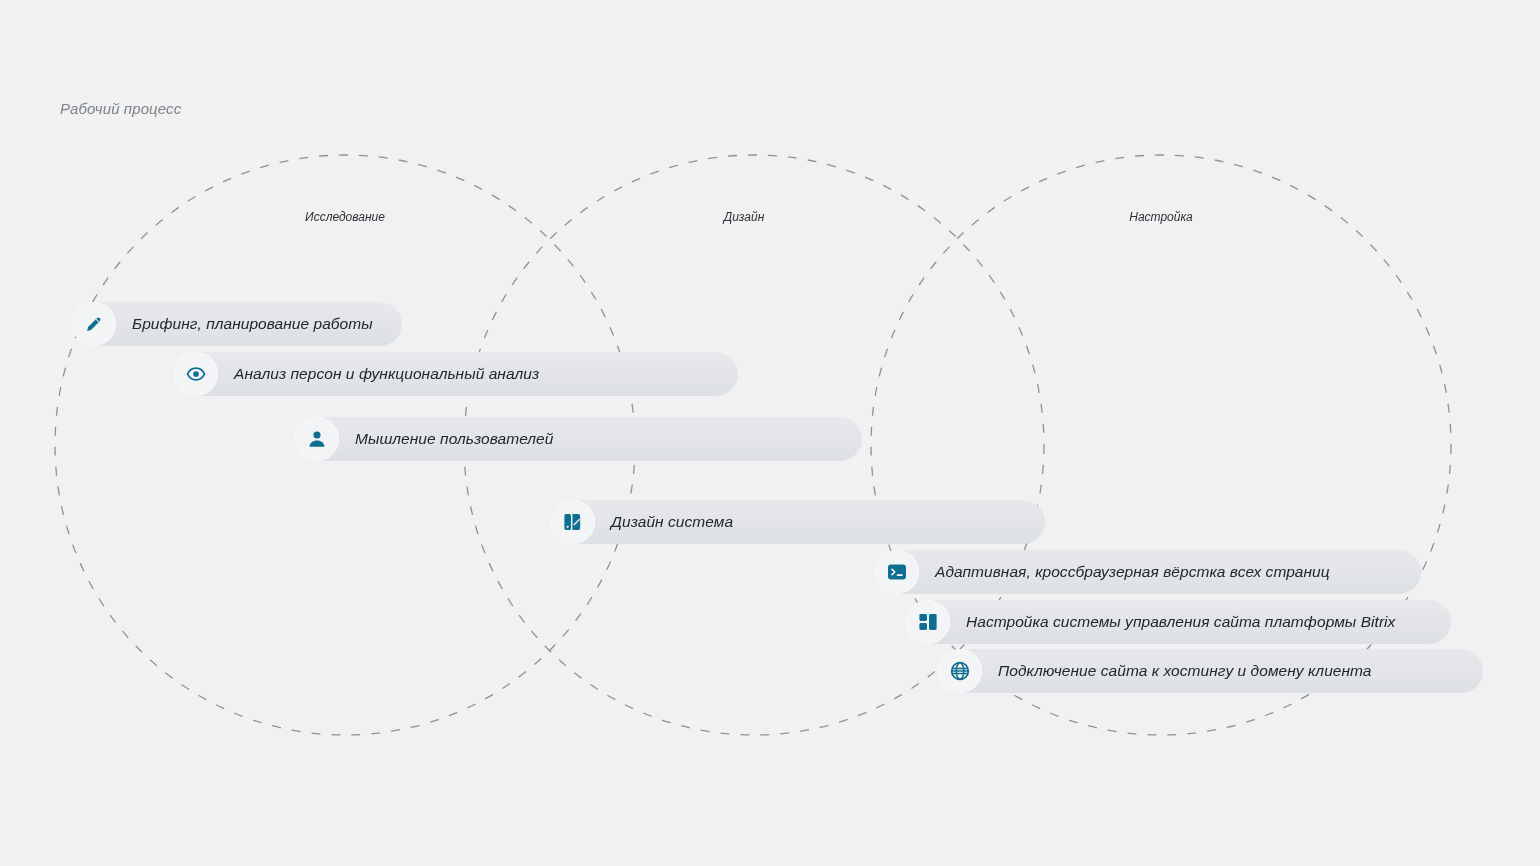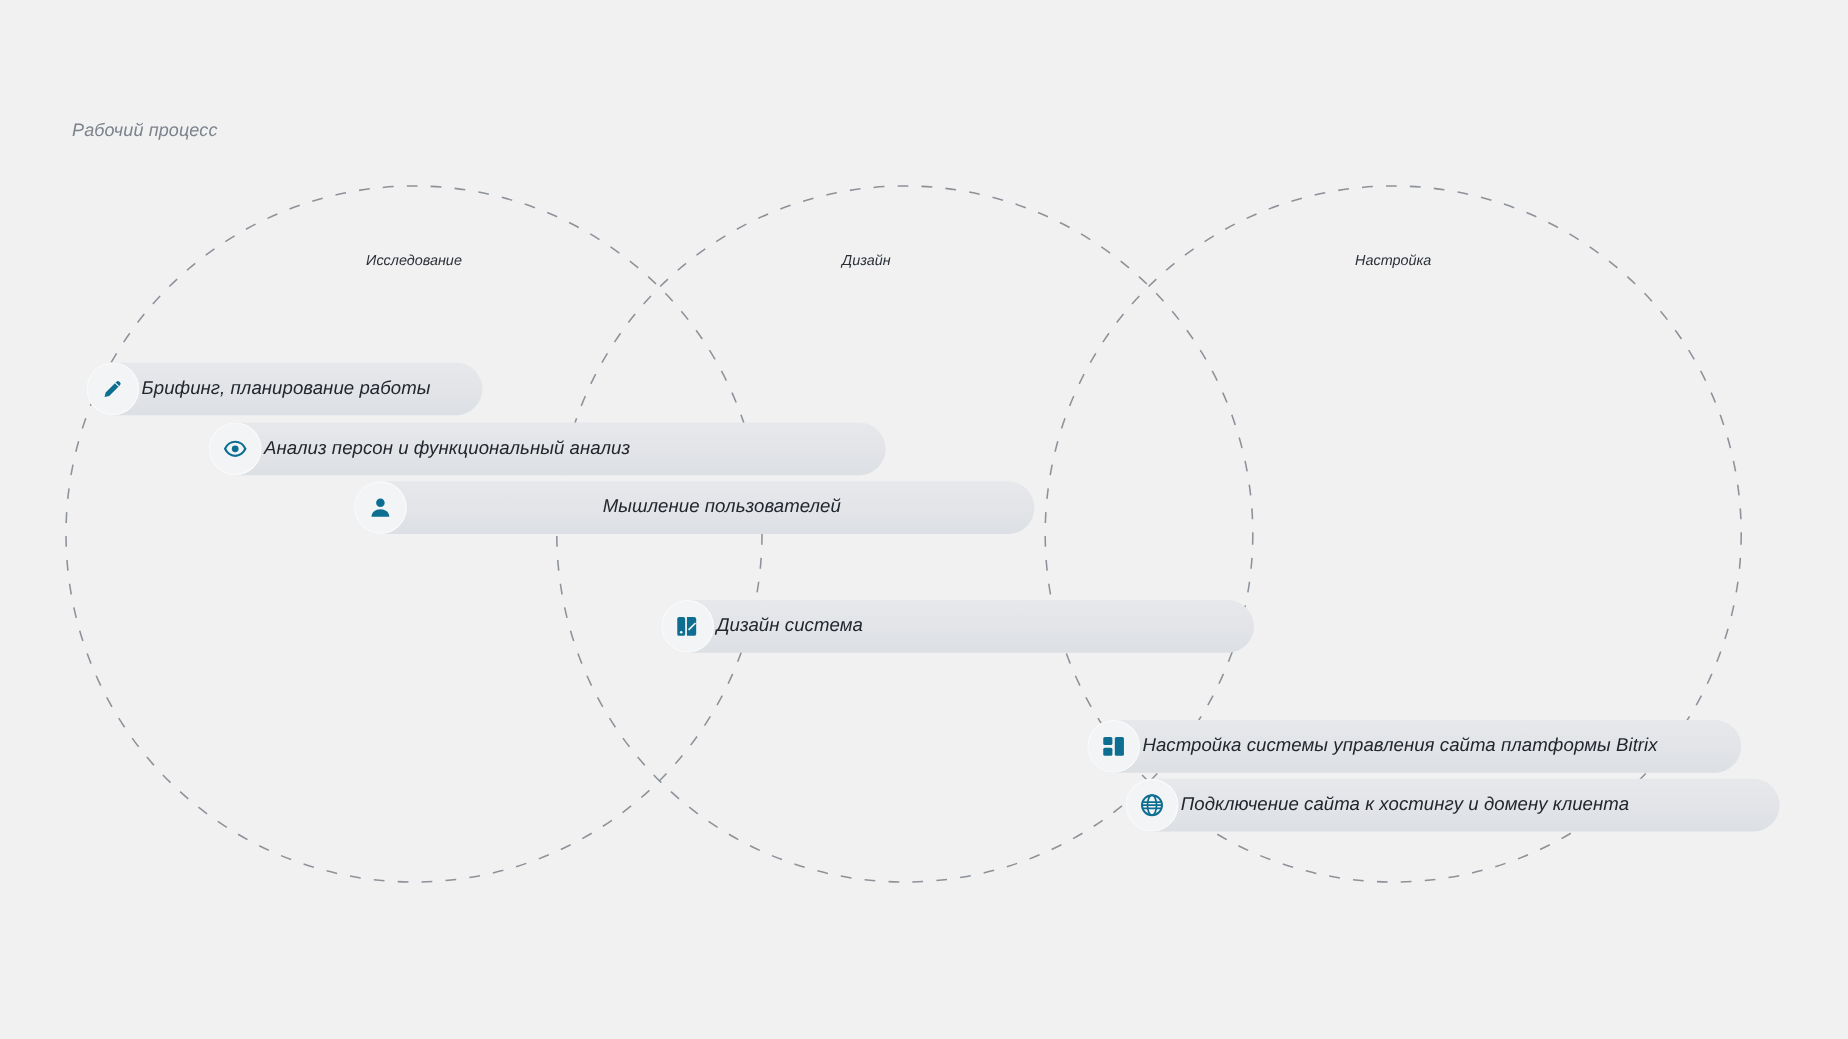--- a/index.html
+++ b/index.html
@@ -92,42 +92,42 @@
 
   .pill-icon-wrap svg {
     display: block;
   }
 
   .pill-label {
     font-size: 15.5px;
     line-height: 20px;
     color: #22272e;
     white-space: nowrap;
-    padding-left: 2px;
+    padding-left: 16px;
     letter-spacing: 0.05px;
   }
 </style>
 </head>
 <body>
 
 <div id="stage">
 
   <div class="page-title">Рабочий процесс</div>
 
   <svg class="venn-layer" width="1540" height="866" viewBox="0 0 1540 866" aria-hidden="true">
     <g id="venn-circle-group">
         <circle cx="345" cy="445" r="290" fill="none" stroke="#8d9299" stroke-width="1.3" stroke-dasharray="9 11"></circle>
         <circle cx="754" cy="445" r="290" fill="none" stroke="#8d9299" stroke-width="1.3" stroke-dasharray="9 11"></circle>
         <circle cx="1161" cy="445" r="290" fill="none" stroke="#8d9299" stroke-width="1.3" stroke-dasharray="9 11"></circle>
       </g>
   </svg>
 
   <div class="venn-layer" id="venn-labels">
       <div class="circle-label" style="left: 345px; top: 207px;">Исследование</div>
-      <div class="circle-label" style="left: 722px; top: 207px;">Дизайн</div>
+      <div class="circle-label" style="left: 744px; top: 207px;">Дизайн</div>
       <div class="circle-label" style="left: 1161px; top: 207px;">Настройка</div>
     </div>
 
   <div class="pills-layer" id="pills-layer">
       <div class="pill" style="left: 72px; top: 302px; width: 330px;">
         <div class="pill-icon-wrap">
           <svg width="22" height="22" viewBox="0 0 24 24" fill="none">
             <path d="M4.5 19.5l1-4.2L15.3 5.5a1.9 1.9 0 0 1 2.7 0l.5.5a1.9 1.9 0 0 1 0 2.7L8.7 18.5l-4.2 1z" fill="#0d6e92"></path>
             <path d="M14.2 6.6l3.2 3.2" stroke="#f3f4f5" stroke-width="1.1"></path>
           </svg>
@@ -136,39 +136,48 @@
       </div>
       <div class="pill" style="left: 174px; top: 352px; width: 564px;">
         <div class="pill-icon-wrap">
           <svg width="22" height="22" viewBox="0 0 24 24" fill="none">
             <path d="M12 5.6c4.3 0 7.8 3.2 9.2 6.4-1.4 3.2-4.9 6.4-9.2 6.4S4.2 15.2 2.8 12C4.2 8.8 7.7 5.6 12 5.6z" stroke="#0d6e92" stroke-width="2"></path>
             <circle cx="12" cy="12" r="3.1" fill="#0d6e92"></circle>
           </svg>
         </div>
         <span class="pill-label">Анализ персон и функциональный анализ</span>
       </div>
-      <div class="pill" style="left: 295px; top: 401px; width: 567px; justify-content: center;">
+      <div class="pill" style="left: 295px; top: 417px; width: 567px;">
         <div class="pill-icon-wrap">
           <svg width="22" height="22" viewBox="0 0 24 24" fill="none">
             <circle cx="12" cy="7.6" r="3.9" fill="#0d6e92"></circle>
             <path d="M3.9 20.4c0-4.3 3.7-6.9 8.1-6.9s8.1 2.6 8.1 6.9z" fill="#0d6e92"></path>
           </svg>
         </div>
         <span class="pill-label">Мышление пользователей</span>
       </div>
       <div class="pill" style="left: 551px; top: 500px; width: 494px; text-align: center;">
         <div class="pill-icon-wrap">
           <svg width="22" height="22" viewBox="0 0 24 24" fill="none">
             <rect x="2.6" y="3.4" width="7.2" height="17.2" rx="1.7" fill="#0d6e92"></rect>
             <circle cx="6.2" cy="17.3" r="1.2" fill="#f3f4f5"></circle>
             <path d="M11.4 3.4h6.4a2 2 0 0 1 2 2v13.2a2 2 0 0 1-2 2h-6.4z" fill="#0d6e92"></path>
             <path d="M19.2 8.9l-6.3 6.3" stroke="#f3f4f5" stroke-width="1.5"></path>
           </svg>
         </div>
         <span class="pill-label">Дизайн система</span>
+      </div>
+      <div class="pill" style="left: 875px; top: 550px; width: 546px;">
+        <div class="pill-icon-wrap">
+          <svg width="22" height="22" viewBox="0 0 24 24" fill="none">
+            <rect x="2.2" y="3.8" width="19.6" height="16.4" rx="3.2" fill="#0d6e92"></rect>
+            <path d="M6.6 9.1l3 2.9-3 2.9M12.4 15.4h5" stroke="#ffffff" stroke-width="1.7" stroke-linecap="round" stroke-linejoin="round"></path>
+          </svg>
+        </div>
+        <span class="pill-label">Адаптивная, кроссбраузерная вёрстка всех страниц</span>
       </div>
       <div class="pill" style="left: 906px; top: 600px; width: 545px;">
         <div class="pill-icon-wrap">
           <svg width="22" height="22" viewBox="0 0 24 24" fill="none">
             <rect x="2.6" y="3.4" width="8.3" height="7.4" rx="1.5" fill="#0d6e92"></rect>
             <rect x="2.6" y="13.2" width="8.3" height="7.4" rx="1.5" fill="#0d6e92"></rect>
             <rect x="13.1" y="3.4" width="8.3" height="17.2" rx="1.5" fill="#0d6e92"></rect>
           </svg>
         </div>
         <span class="pill-label">Настройка системы управления сайта платформы Bitrix</span>

